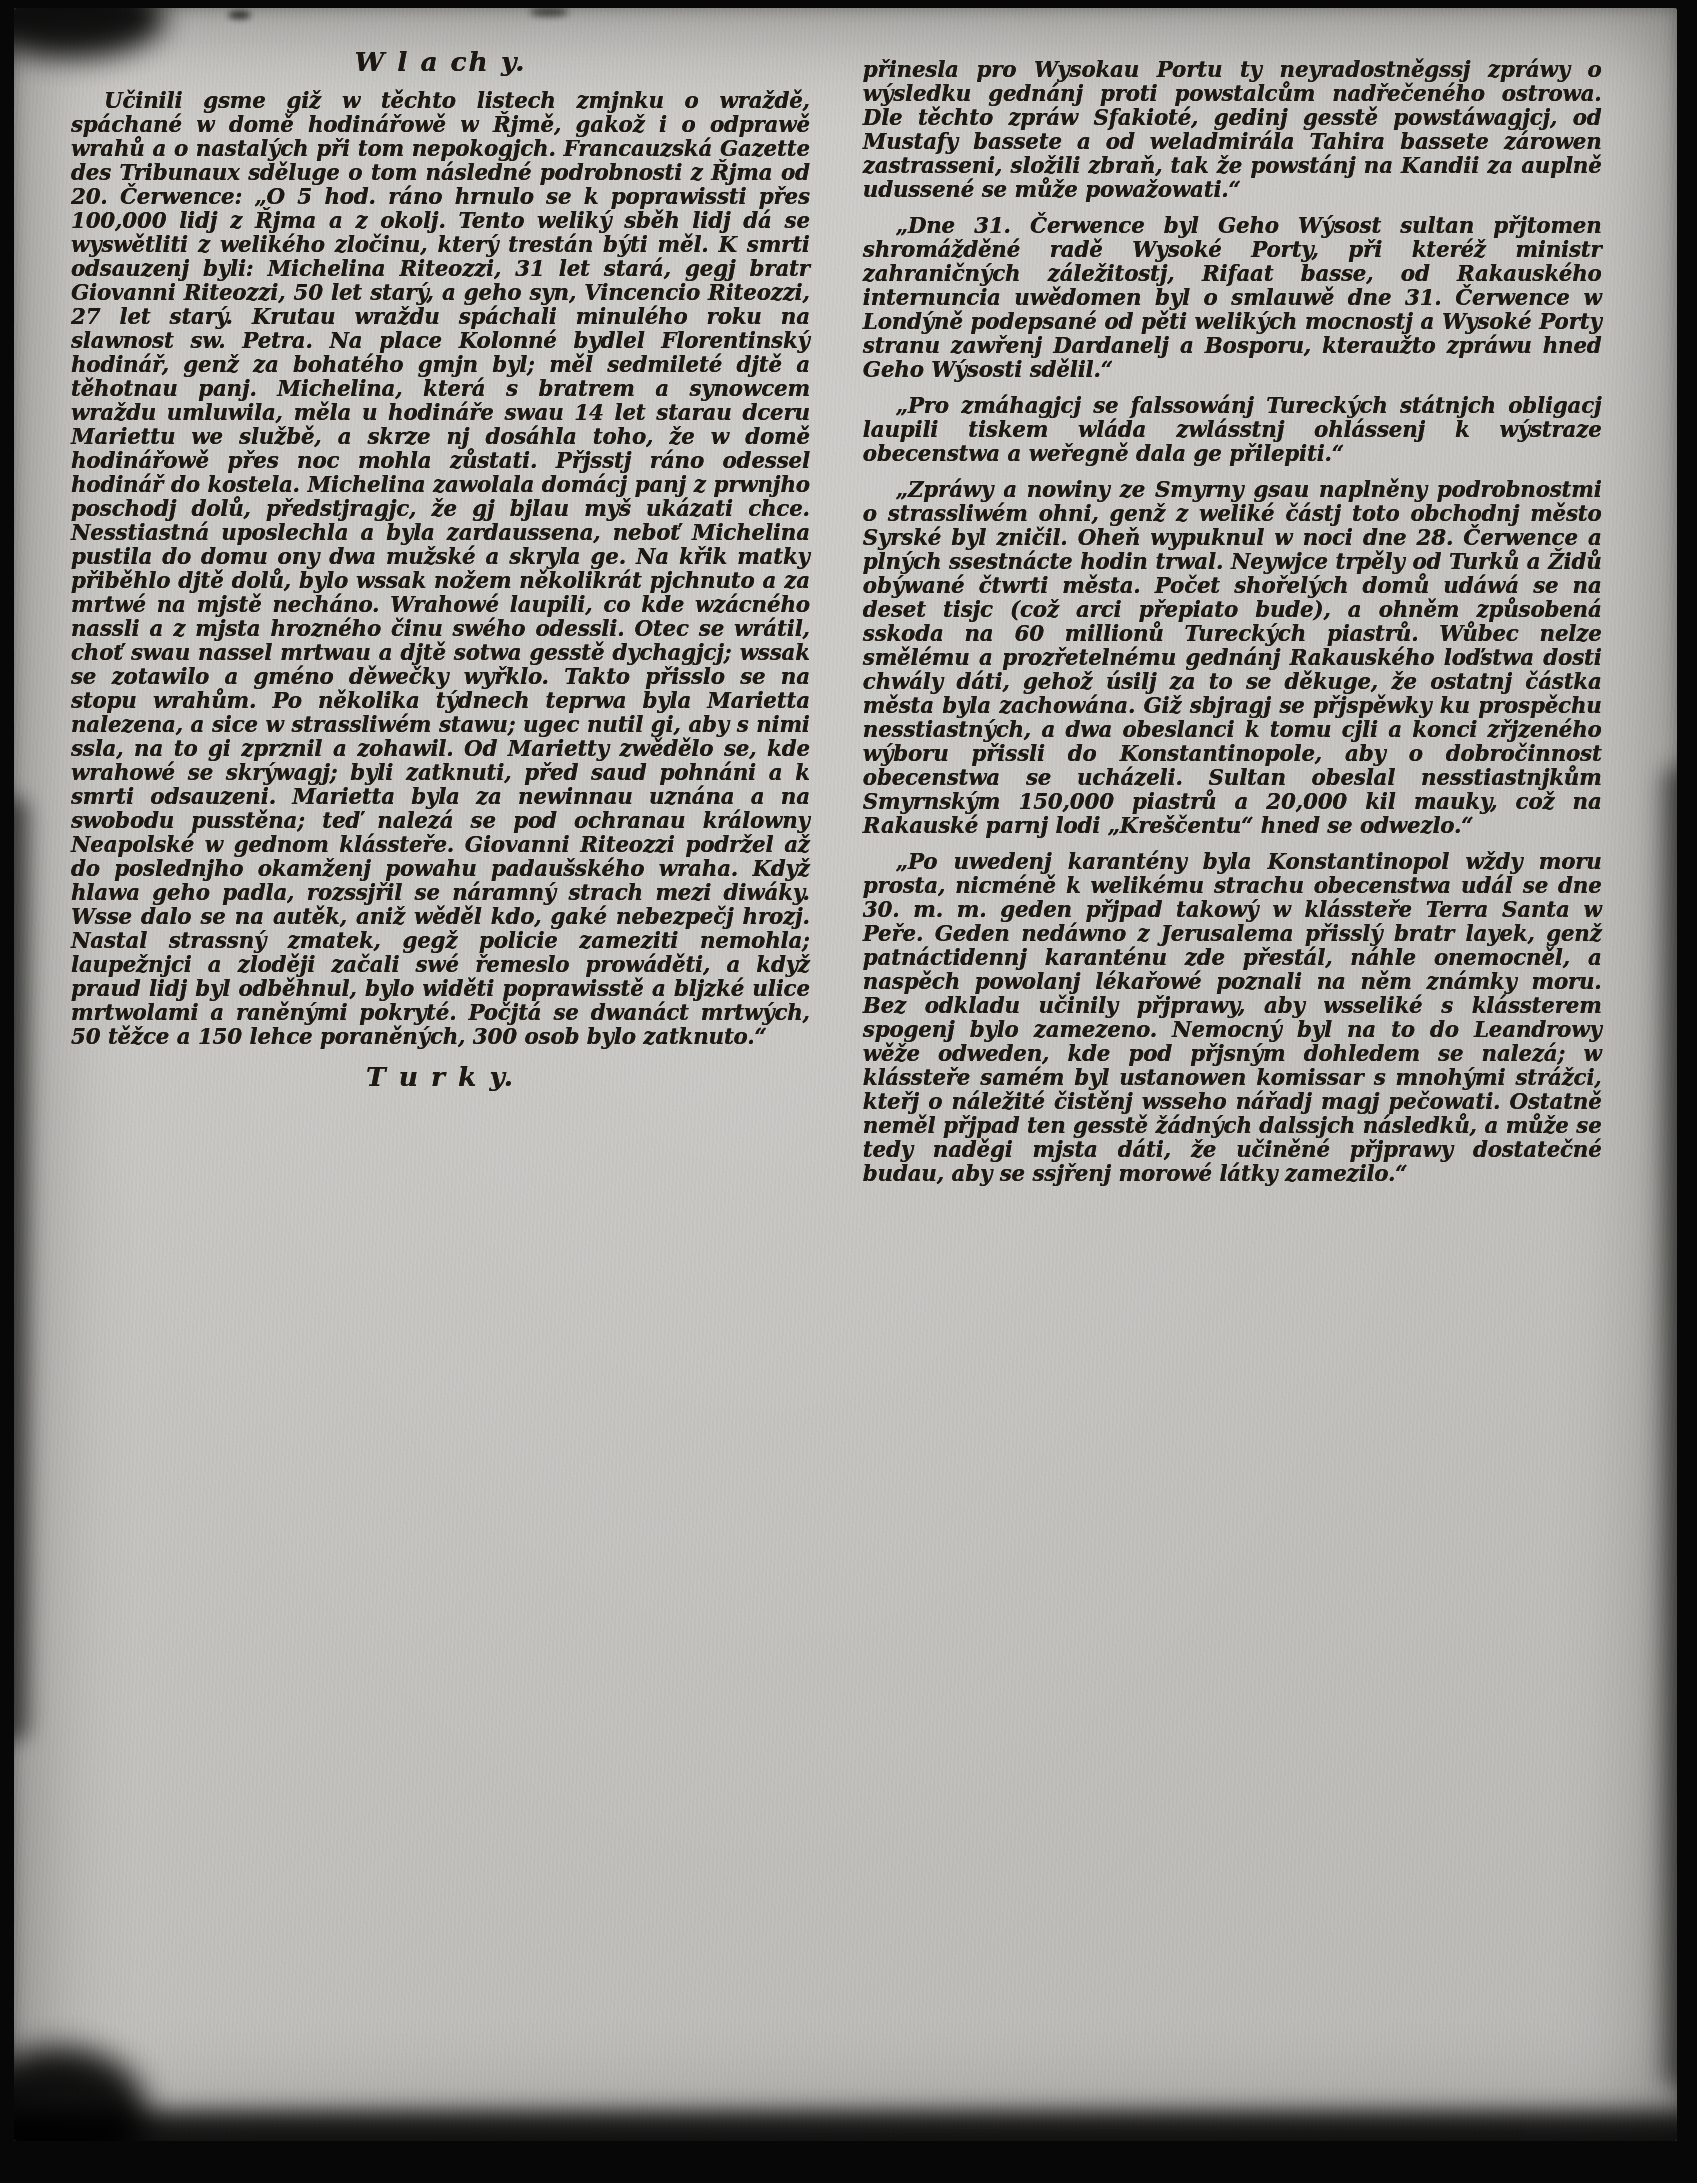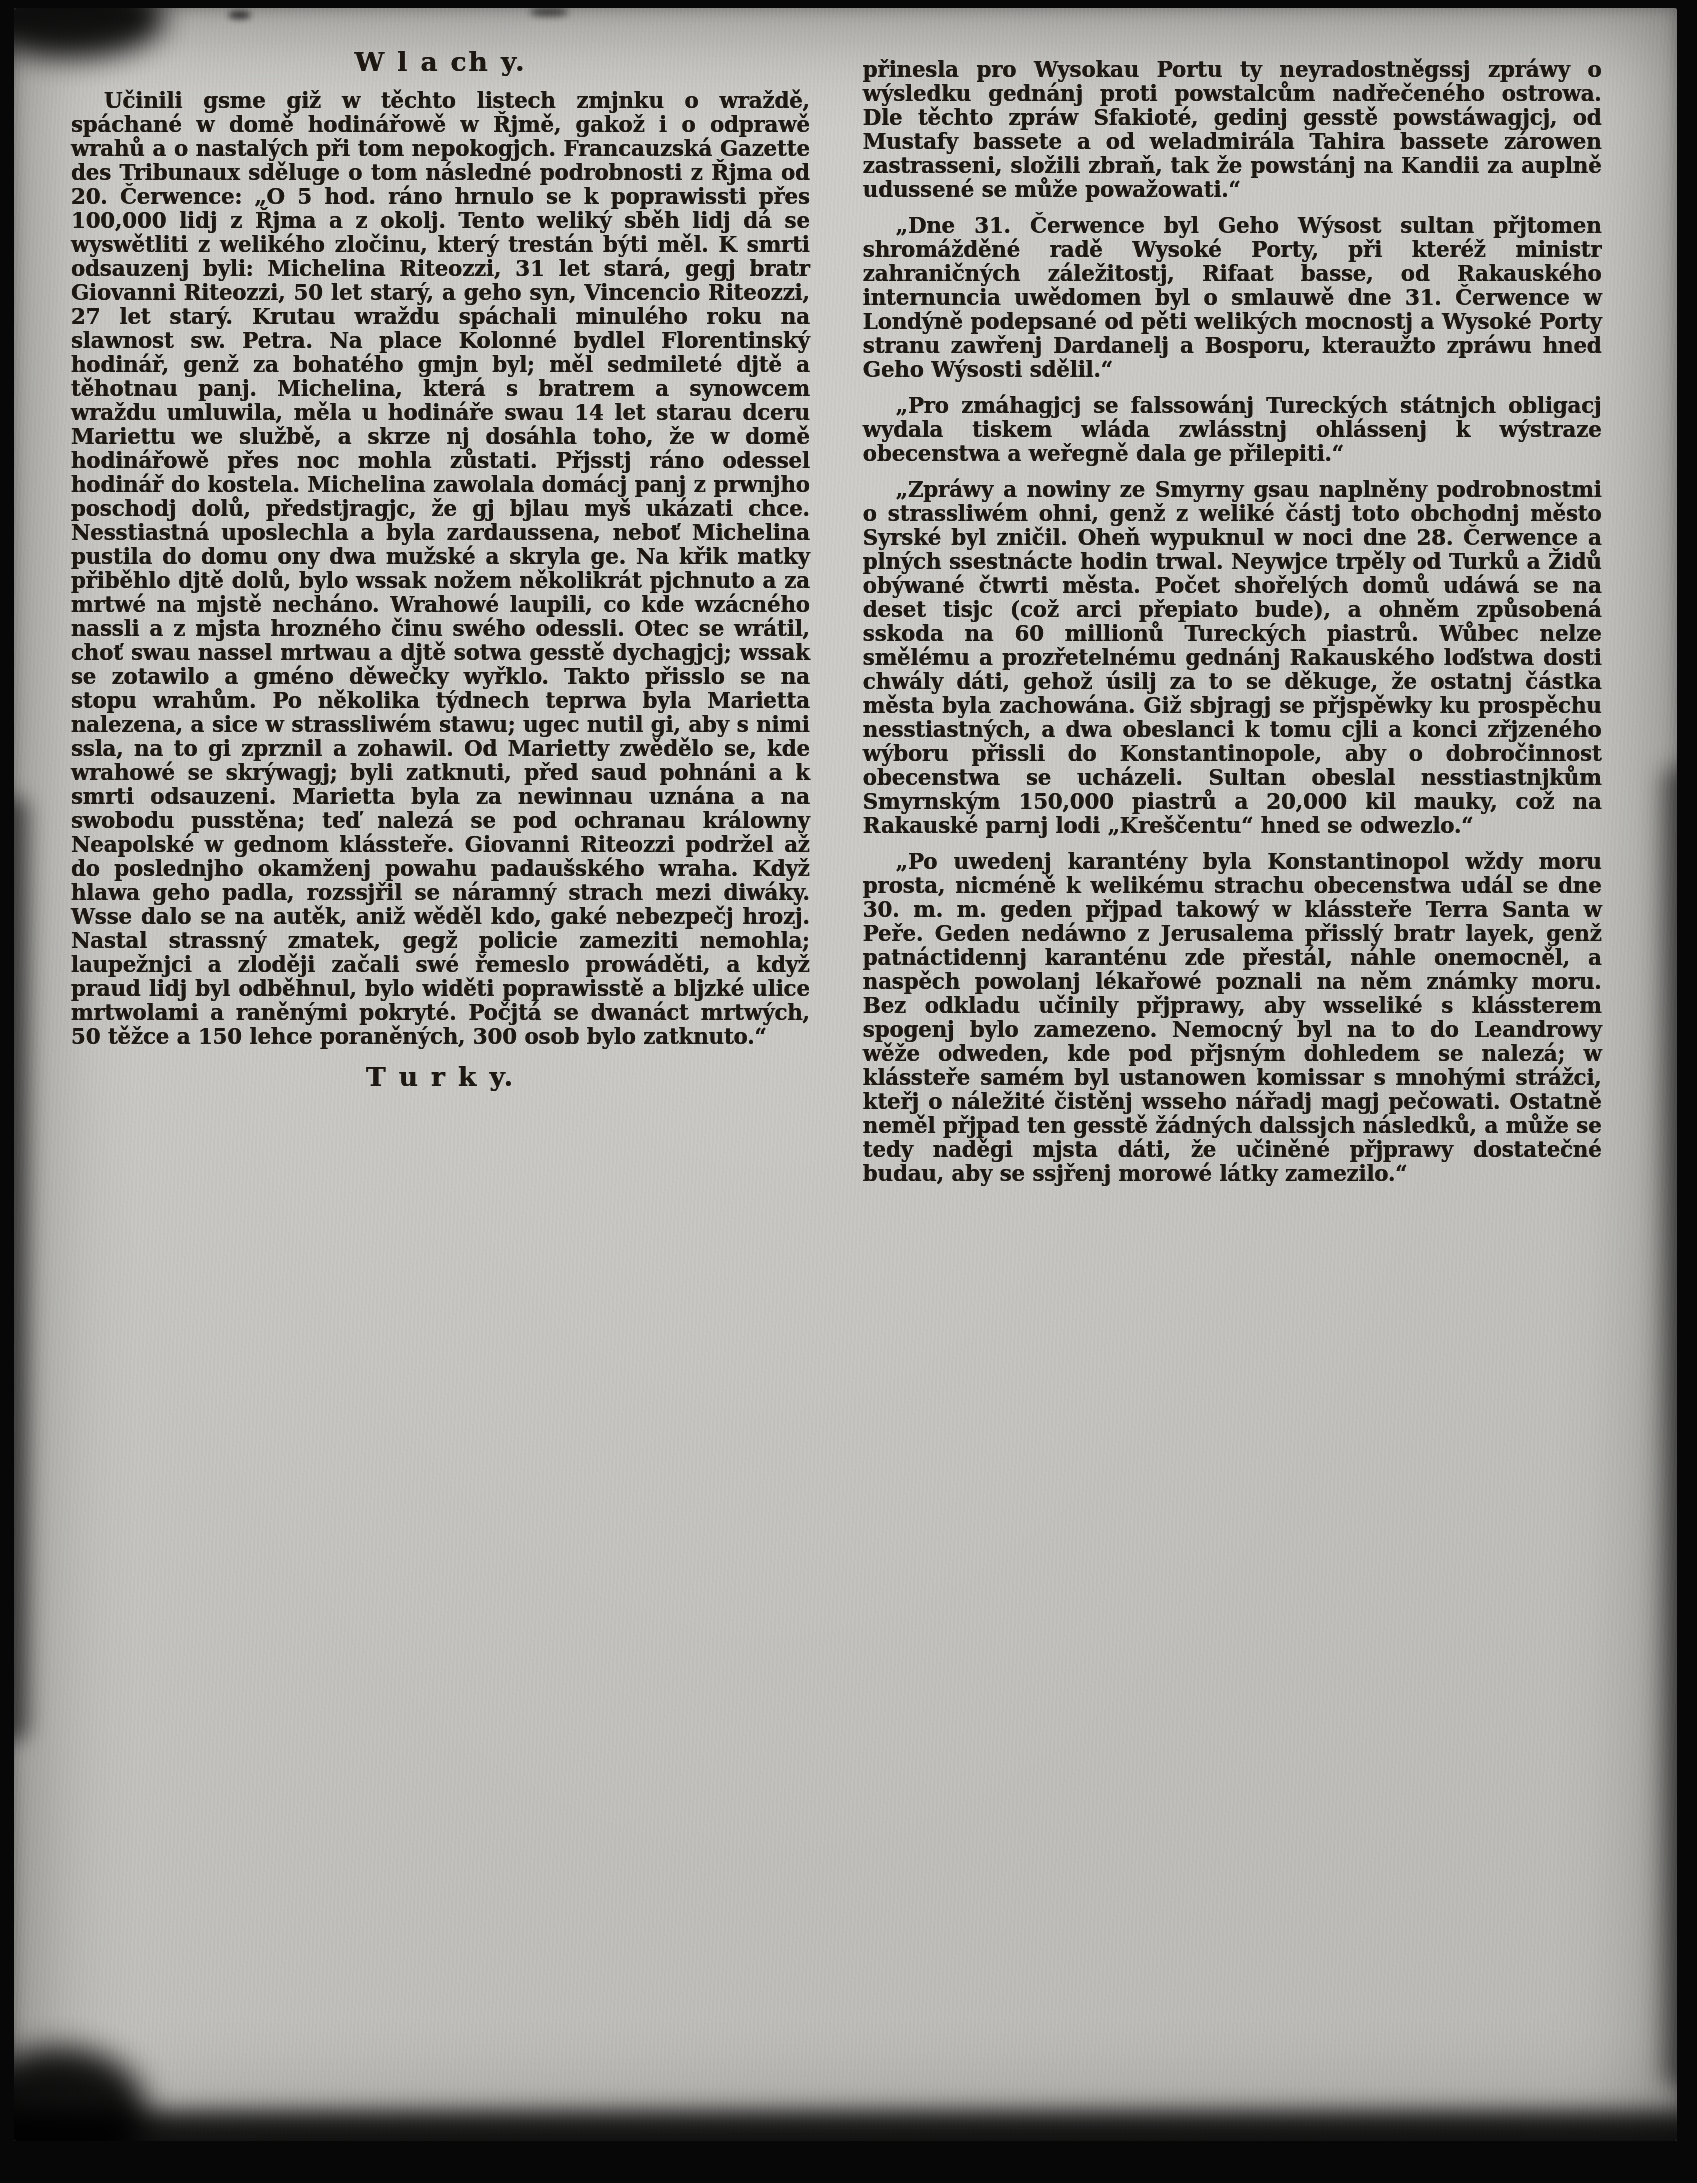--- a/index.html
+++ b/index.html
@@ -44,20 +44,21 @@
   
   .content {
     position: absolute;
     left: 45px;
     right: 63px;
     top: 38px;
     display: flex;
     gap: 29px;
     color: #1e1812;
     z-index: 2;
+    font-style: italic;
   }
   .col { flex: 1; min-width: 0; }
 
   .heading {
     font-size: 26.5px;
     font-weight: 700;
     text-align: center;
     letter-spacing: 1.9px;
     margin: 0 0 8.8px 0;
     text-shadow: 0 0 0.5px rgba(25,18,10,0.9);
@@ -101,21 +102,21 @@
 
     <section class="col">
       <h2 class="heading">W l a ch y.</h2>
       <p class="body indent">Učinili gsme giž w těchto listech zmjnku o wraždě, spáchané w domě hodinářowě w Řjmě, gakož i o odprawě wrahů a o nastalých při tom nepokogjch. Francauzská Gazette des Tribunaux sděluge o tom následné podrobnosti z Řjma od 20. Čerwence: „O 5 hod. ráno hrnulo se k poprawissti přes 100,000 lidj z Řjma a z okolj. Tento weliký sběh lidj dá se wyswětliti z welikého zločinu, který trestán býti měl. K smrti odsauzenj byli: Michelina Riteozzi, 31 let stará, gegj bratr Giovanni Riteozzi, 50 let starý, a geho syn, Vincencio Riteozzi, 27 let starý. Krutau wraždu spáchali minulého roku na slawnost sw. Petra. Na place Kolonné bydlel Florentinský hodinář, genž za bohatého gmjn byl; měl sedmileté djtě a těhotnau panj. Michelina, která s bratrem a synowcem wraždu umluwila, měla u hodináře swau 14 let starau dceru Mariettu we službě, a skrze nj dosáhla toho, že w domě hodinářowě přes noc mohla zůstati. Přjsstj ráno odessel hodinář do kostela. Michelina zawolala domácj panj z prwnjho poschodj dolů, předstjragjc, že gj bjlau myš ukázati chce. Nesstiastná uposlechla a byla zardaussena, neboť Michelina pustila do domu ony dwa mužské a skryla ge. Na křik matky přiběhlo djtě dolů, bylo wssak nožem několikrát pjchnuto a za mrtwé na mjstě necháno. Wrahowé laupili, co kde wzácného nassli a z mjsta hrozného činu swého odessli. Otec se wrátil, choť swau nassel mrtwau a djtě sotwa gesstě dychagjcj; wssak se zotawilo a gméno děwečky wyřklo. Takto přisslo se na stopu wrahům. Po několika týdnech teprwa byla Marietta nalezena, a sice w strassliwém stawu; ugec nutil gi, aby s nimi ssla, na to gi zprznil a zohawil. Od Marietty zwědělo se, kde wrahowé se skrýwagj; byli zatknuti, před saud pohnáni a k smrti odsauzeni. Marietta byla za newinnau uznána a na swobodu pusstěna; teď nalezá se pod ochranau králowny Neapolské w gednom klássteře. Giovanni Riteozzi podržel až do poslednjho okamženj powahu padaušského wraha. Když hlawa geho padla, rozssjřil se náramný strach mezi diwáky. Wsse dalo se na autěk, aniž wěděl kdo, gaké nebezpečj hrozj. Nastal strassný zmatek, gegž policie zameziti nemohla; laupežnjci a zloději začali swé řemeslo prowáděti, a když praud lidj byl odběhnul, bylo widěti poprawisstě a bljzké ulice mrtwolami a raněnými pokryté. Počjtá se dwanáct mrtwých, 50 těžce a 150 lehce poraněných, 300 osob bylo zatknuto.“</p>
       <h2 class="heading h-follow">T u r k y.</h2>
     </section>
 
     <section class="col">
       <p class="body">přinesla pro Wysokau Portu ty neyradostněgssj zpráwy o wýsledku gednánj proti powstalcům nadřečeného ostrowa. Dle těchto zpráw Sfakioté, gedinj gesstě powstáwagjcj, od Mustafy bassete a od weladmirála Tahira bassete zárowen zastrasseni, složili zbraň, tak že powstánj na Kandii za auplně udussené se může powažowati.“</p>
       <p class="body indent para-gap">„Dne 31. Čerwence byl Geho Wýsost sultan přjtomen shromážděné radě Wysoké Porty, při kteréž ministr zahraničných záležitostj, Rifaat basse, od Rakauského internuncia uwědomen byl o smlauwě dne 31. Čerwence w Londýně podepsané od pěti welikých mocnostj a Wysoké Porty stranu zawřenj Dardanelj a Bosporu, kteraužto zpráwu hned Geho Wýsosti sdělil.“</p>
-      <p class="body indent para-gap">„Pro zmáhagjcj se falssowánj Tureckých státnjch obligacj wydala tiskem wláda zwlásstnj ohlássenj k wýstraze obecenstwa a weřegně dala ge přilepiti.“</p>
+      <p class="body indent para-gap">„Pro zmáhagjcj se falssowánj Tureckých státnjch obligacj laupili tiskem wláda zwlásstnj ohlássenj k wýstraze obecenstwa a weřegně dala ge přilepiti.“</p>
       <p class="body indent para-gap">„Zpráwy a nowiny ze Smyrny gsau naplněny podrobnostmi o strassliwém ohni, genž z weliké částj toto obchodnj město Syrské byl zničil. Oheň wypuknul w noci dne 28. Čerwence a plných ssestnácte hodin trwal. Neywjce trpěly od Turků a Židů obýwané čtwrti města. Počet shořelých domů udáwá se na deset tisjc (což arci přepiato bude), a ohněm způsobená sskoda na 60 millionů Tureckých piastrů. Wůbec nelze smělému a prozřetelnému gednánj Rakauského loďstwa dosti chwály dáti, gehož úsilj za to se děkuge, že ostatnj částka města byla zachowána. Giž sbjragj se přjspěwky ku prospěchu nesstiastných, a dwa obeslanci k tomu cjli a konci zřjzeného wýboru přissli do Konstantinopole, aby o dobročinnost obecenstwa se ucházeli. Sultan obeslal nesstiastnjkům Smyrnským 150,000 piastrů a 20,000 kil mauky, což na Rakauské parnj lodi „Kreščentu“ hned se odwezlo.“</p>
       <p class="body indent para-gap">„Po uwedenj karantény byla Konstantinopol wždy moru prosta, nicméně k welikému strachu obecenstwa udál se dne 30. m. m. geden přjpad takowý w klássteře Terra Santa w Peře. Geden nedáwno z Jerusalema přisslý bratr layek, genž patnáctidennj karanténu zde přestál, náhle onemocněl, a naspěch powolanj lékařowé poznali na něm známky moru. Bez odkladu učinily přjprawy, aby wsseliké s klássterem spogenj bylo zamezeno. Nemocný byl na to do Leandrowy wěže odweden, kde pod přjsným dohledem se nalezá; w klássteře samém byl ustanowen komissar s mnohými strážci, kteřj o náležité čistěnj wsseho nářadj magj pečowati. Ostatně neměl přjpad ten gesstě žádných dalssjch následků, a může se tedy naděgi mjsta dáti, že učiněné přjprawy dostatečné budau, aby se ssjřenj morowé látky zamezilo.“</p>
     </section>
 
   </div>
 
   <div class="artifact blot-tl"></div>
   <div class="artifact speck-1"></div>
   <div class="artifact speck-2"></div>
   <div class="artifact edge-left"></div>

